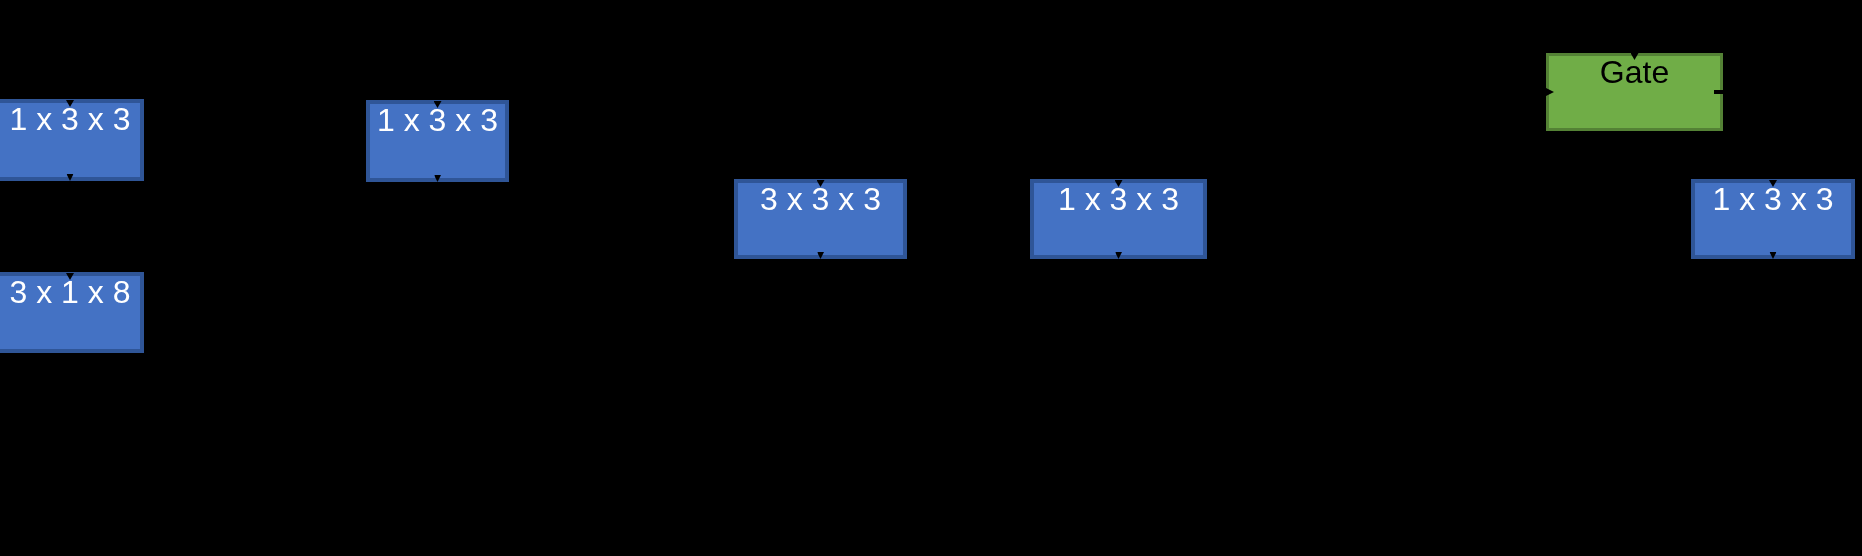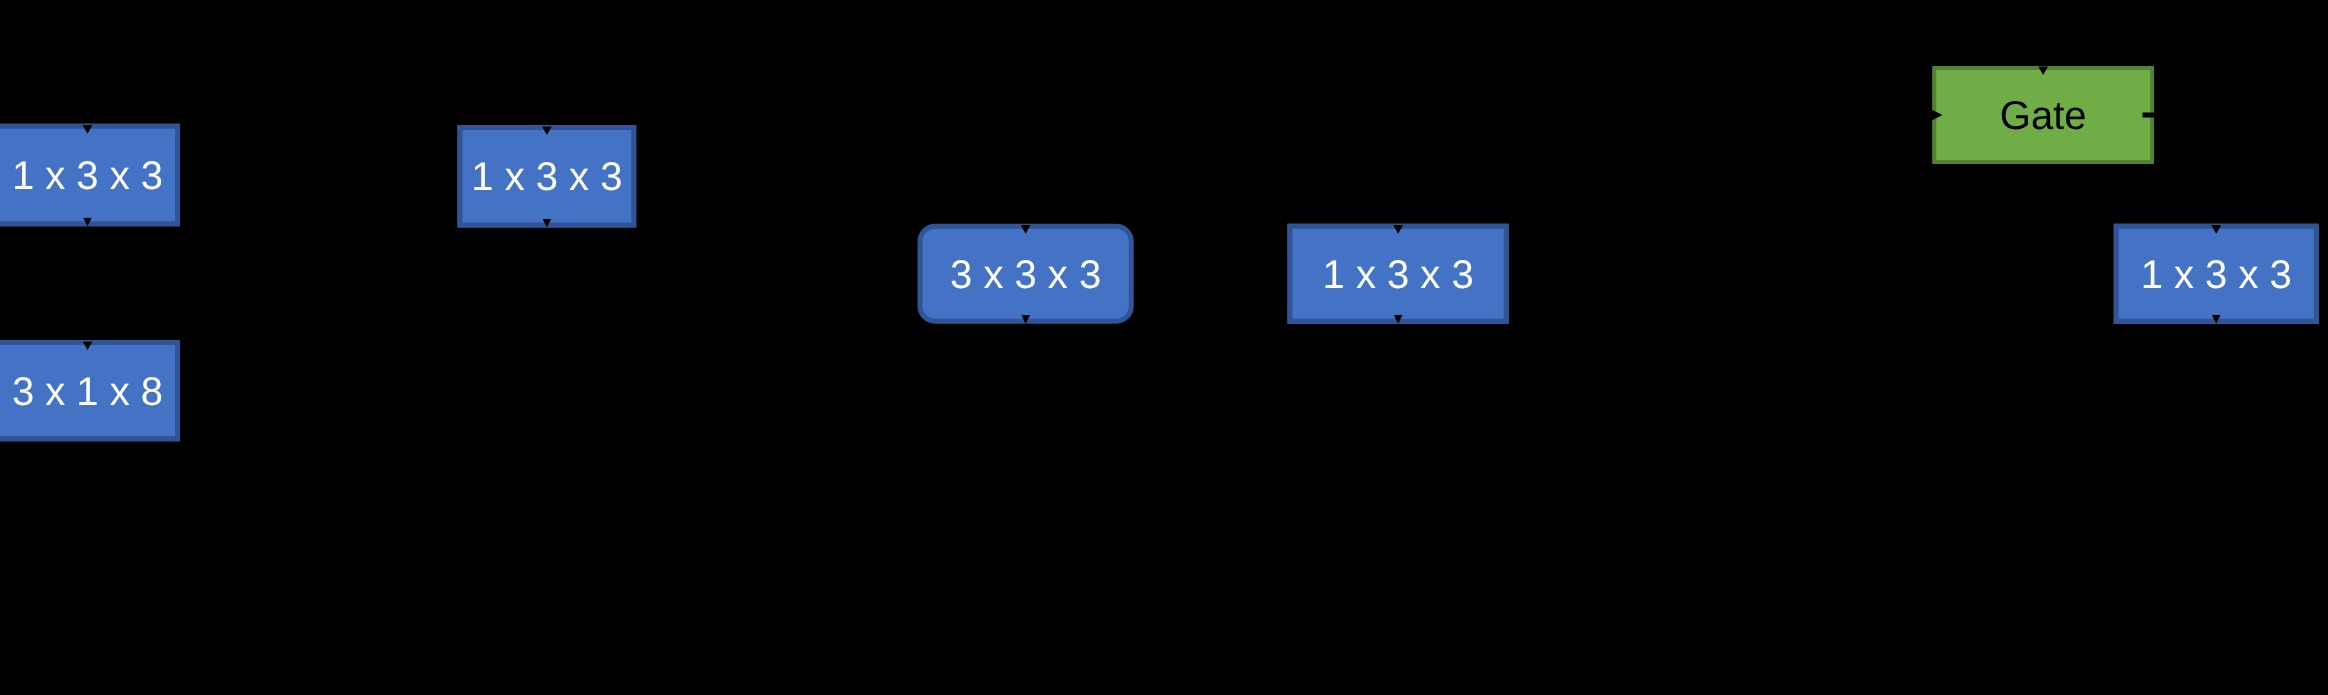--- a/index.html
+++ b/index.html
@@ -12,21 +12,21 @@
     width: 1862px;
     height: 556px;
     background: #000000;
     overflow: hidden;
     font-family: "Liberation Sans", sans-serif;
   }
   .node {
     position: absolute;
     box-sizing: border-box;
     display: flex;
-    align-items: center;
+    align-items: flex-start;
     justify-content: center;
     font-size: 32px;
     line-height: 1;
     white-space: nowrap;
   }
   .node.conv {
     background: #4472C4;
     border: 4px solid #2F5597;
     color: #FFFFFF;
   }
@@ -75,21 +75,21 @@
     </div>
     <div class="node conv" style="left: 366px; top: 100px; width: 143px; height: 82px; background: rgb(68, 114, 196); border-color: rgb(47, 85, 151); color: rgb(255, 255, 255);">
       <span>1 x 3 x 3</span>
       <span class="tick top"></span>
       <span class="tick bottom"></span>
     </div>
     <div class="node conv" style="left: -4px; top: 272px; width: 148px; height: 81px; background: rgb(68, 114, 196); border-color: rgb(47, 85, 151); color: rgb(255, 255, 255);">
       <span>3 x 1 x 8</span>
       <span class="tick top"></span>
     </div>
-    <div class="node conv" style="left: 734px; top: 179px; width: 173px; height: 80px; background: rgb(68, 114, 196); border-color: rgb(47, 85, 151); color: rgb(255, 255, 255); border-radius: 14px;">
+    <div class="node conv" style="left: 734px; top: 179px; width: 173px; height: 80px; background: rgb(68, 114, 196); border-color: rgb(47, 85, 151); color: rgb(255, 255, 255);">
       <span>3 x 3 x 3</span>
       <span class="tick top"></span>
       <span class="tick bottom"></span>
     </div>
     <div class="node conv" style="left: 1030px; top: 179px; width: 177px; height: 80px; background: rgb(68, 114, 196); border-color: rgb(47, 85, 151); color: rgb(255, 255, 255);">
       <span>1 x 3 x 3</span>
       <span class="tick top"></span>
       <span class="tick bottom"></span>
     </div>
     <div class="node gate" style="left: 1546px; top: 53px; width: 177px; height: 78px; background: rgb(112, 173, 71); border-color: rgb(84, 130, 53); color: rgb(0, 0, 0);">

